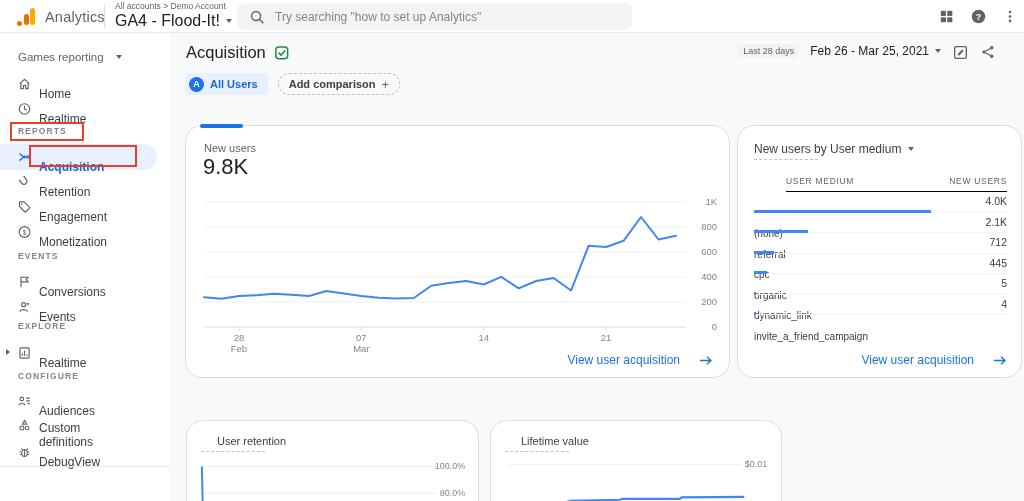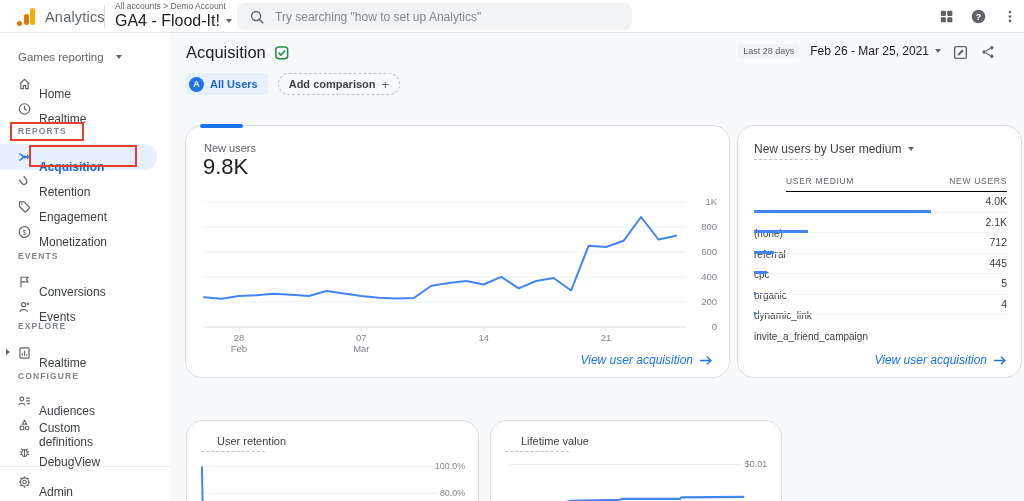--- a/index.html
+++ b/index.html
@@ -64,22 +64,22 @@
   .chip-add { height:22px; border:1px dashed #bdc1c6; border-radius:11px; display:flex; align-items:center;
               gap:6px; padding:0 10px; font-size:11px; font-weight:bold; color:#3c4043; cursor:pointer; }
   .plus { font-size:13px; color:#5f6368; font-weight:normal; }
 
   .card { position:absolute; background:#fff; border:1px solid #dadce0; border-radius:17px; }
   #card-new-users { left:15px; top:92px; width:545px; height:253px; }
   .tab-indicator { position:absolute; left:14px; top:-2px; width:43px; height:4px; background:#1a73e8; border-radius:2px; }
   .metric-label { position:absolute; left:18px; top:16px; font-size:11px; color:#5f6368; }
   .metric-value { position:absolute; left:17px; top:28px; font-size:22px; color:#202124; }
   #nu-svg { position:absolute; left:0; top:64px; width:545px; height:170px; }
-  .card-link { position:absolute; right:16px; bottom:10px; display:flex; align-items:center; gap:6px;
-               font-size:12px; color:#1a73e8; cursor:pointer;font-style:italic; }
+  .card-link { position:absolute; right:16px; bottom:10px; display:flex; align-items:center; gap:19px;
+               font-size:12px; color:#1a73e8; cursor:pointer; }
 
   #card-medium { left:567px; top:92px; width:285px; height:253px; }
   .tbl-title-row { position:absolute; left:16px; top:16px; display:flex; align-items:center; gap:7px;
                    font-size:12px; color:#3c4043; cursor:pointer; }
   .dashed-underline { position:absolute; border-bottom:1.5px dashed #bdc1c6; height:0; }
   #medium-dash { left:16px; top:33px; width:64px; }
   .tbl-head { position:absolute; left:16px; right:14px; top:44px; height:22px; display:flex;
               justify-content:space-between; align-items:flex-end; padding-bottom:5px; font-size:8.5px;
               letter-spacing:.7px; color:#5f6368; border-bottom:1px solid #000000;margin-left:32px; }
   #medium-rows { position:absolute; left:16px; right:14px; top:66px; }
@@ -280,30 +280,20 @@
         <svg width="15" height="16" viewBox="0 0 18 18" fill="none" stroke="#5f6368" stroke-width="1.3">
           <ellipse cx="9" cy="10.2" rx="3.3" ry="4.2"></ellipse>
           <path d="M6.9 7 L5.3 5 M11.1 7 L12.7 5 M5.7 9 H3.2 M5.7 12 H3.5 M12.3 9 H14.8 M12.3 12 H14.5 M9 6 V14.4"></path>
         </svg>
         </span>
       <span class="lbl">DebugView</span>
     </div>
 
     <div class="side-divider"></div>
 
-    <div class="side-row" style="top:436px">
-      <span class="icon">
-        <svg width="15" height="16" viewBox="0 0 18 18" fill="none" stroke="#5f6368" stroke-width="1.3">
-          <circle cx="9" cy="9" r="2.1"></circle>
-            <circle cx="9" cy="9" r="5"></circle>
-          <path d="M9 4 V2.2 M9 15.8 V14 M4 9 H2.2 M15.8 9 H14 M5.5 5.5 L4.2 4.2 M12.5 12.5 L13.8 13.8 M12.5 5.5 L13.8 4.2 M5.5 12.5 L4.2 13.8"></path>
-        </svg>
-        </span>
-      <span class="lbl">Admin</span>
-    </div>
 
     <div class="red-box" id="red-box-reports"></div>
     <div class="red-box" id="red-box-acquisition"></div>
   </div>
 
   <div class="main">
 
     <div class="report-title-row">
       <span class="report-title">Acquisition</span>
       <svg width="16" height="16" viewBox="0 0 17 17">

